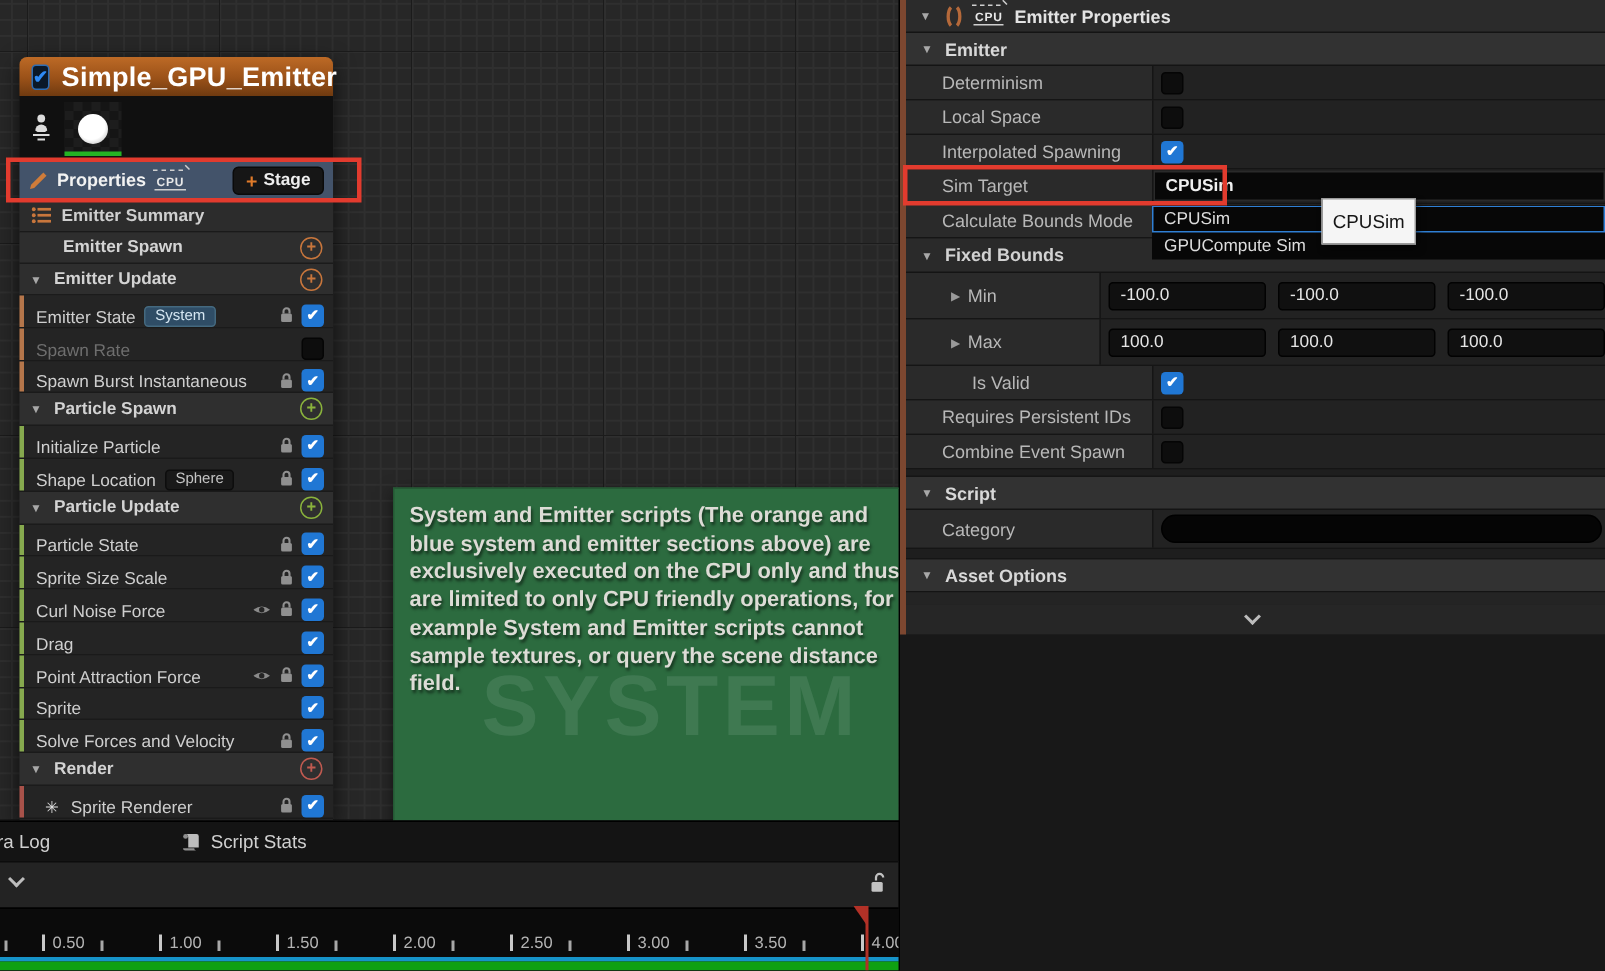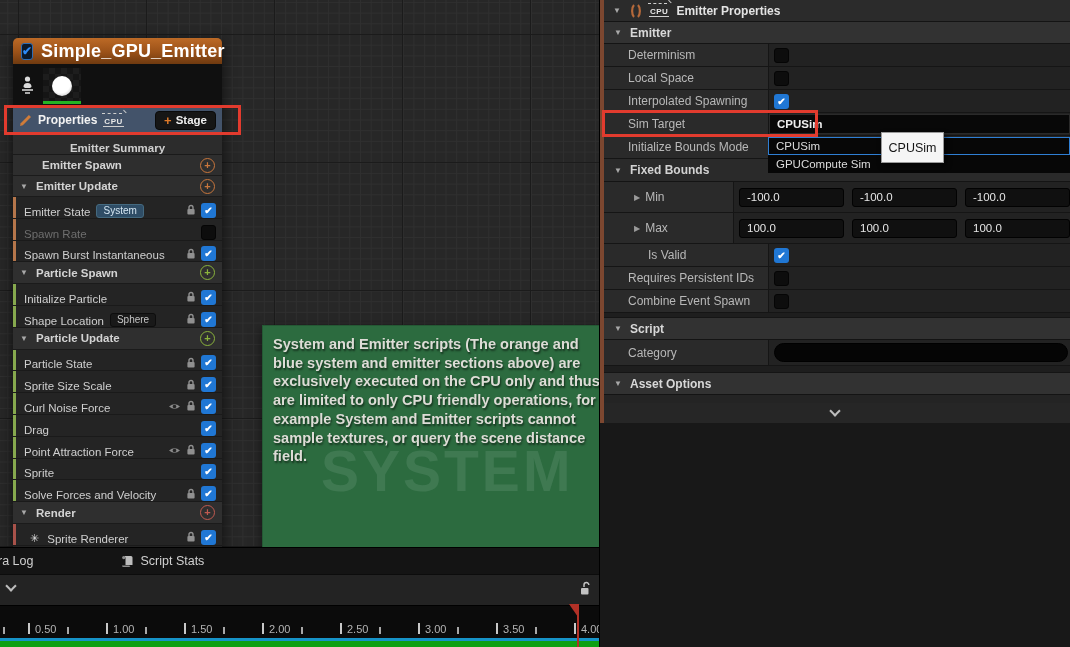--- a/index.html
+++ b/index.html
@@ -43,21 +43,21 @@
   .stage-plus { color:#e07b2a; font-weight:bold; font-size:13px; line-height:1; }
   .stage-txt { color:#eee; font-size:11.5px; font-weight:bold; }
 
   .cpu-badge { position:relative; font-size:8px; font-weight:bold; color:#e8e8e8; letter-spacing:.5px;
     border-bottom:1px solid #cfcfcf; padding:0 1px; margin-top:3px; }
   .cpu-badge::before { content:""; position:absolute; left:-1px; right:2px; top:-4px; border-top:1px dashed #cfcfcf; }
   .cpu-badge::after { content:""; position:absolute; right:-2px; top:-6px; width:4px; height:4px;
     border-right:1px solid #cfcfcf; transform:rotate(-45deg); }
 
   .summary-row { height:22px; background:#2c2c2c; border-bottom:1px solid #1a1a1a;
-    display:flex; align-items:center; gap:7px; padding:0 8px;flex-direction:column; }
+    display:flex; align-items:center; gap:7px; padding:0 8px; }
   .summary-label { font-size:11.5px; font-weight:bold; color:#cfcfcf; }
 
   .sect-row { height:21px; background:#2e2e2e; border-bottom:1px solid #1b1b1b;
     display:flex; align-items:center; padding:0 7px; gap:6px; }
   .sect-label { font-size:11.5px; font-weight:bold; color:#d3d3d3; }
   .sect-label.indent { margin-left:22px; }
   .tri { color:#a8a8a8; font-size:8px; width:10px; }
   .plus-circle { margin-left:auto; width:15px; height:15px; border-radius:50%; border:1.5px solid;
     display:flex; align-items:center; justify-content:center; font-size:11px; font-weight:bold; line-height:1; }
   .plus-orange { border-color:#c8763c; color:#c8763c; }
@@ -440,21 +440,21 @@
     </div>
 
     <div class="drow">
       <div class="dlabel">Sim Target</div>
       <div class="dvalue" style="padding-left:0;">
         <div class="simfield">CPUSim</div>
       </div>
     </div>
 
     <div class="drow">
-      <div class="dlabel">Initialize Bounds Mode</div>
+      <div class="dlabel">Calculate Bounds Mode</div>
       <div class="dvalue"></div>
     </div>
 
     <div class="dsub">
       <span class="tri">▼</span>
       <span>Fixed Bounds</span>
     </div>
 
     <div class="drow tall">
       <div class="dlabel lvl2">

